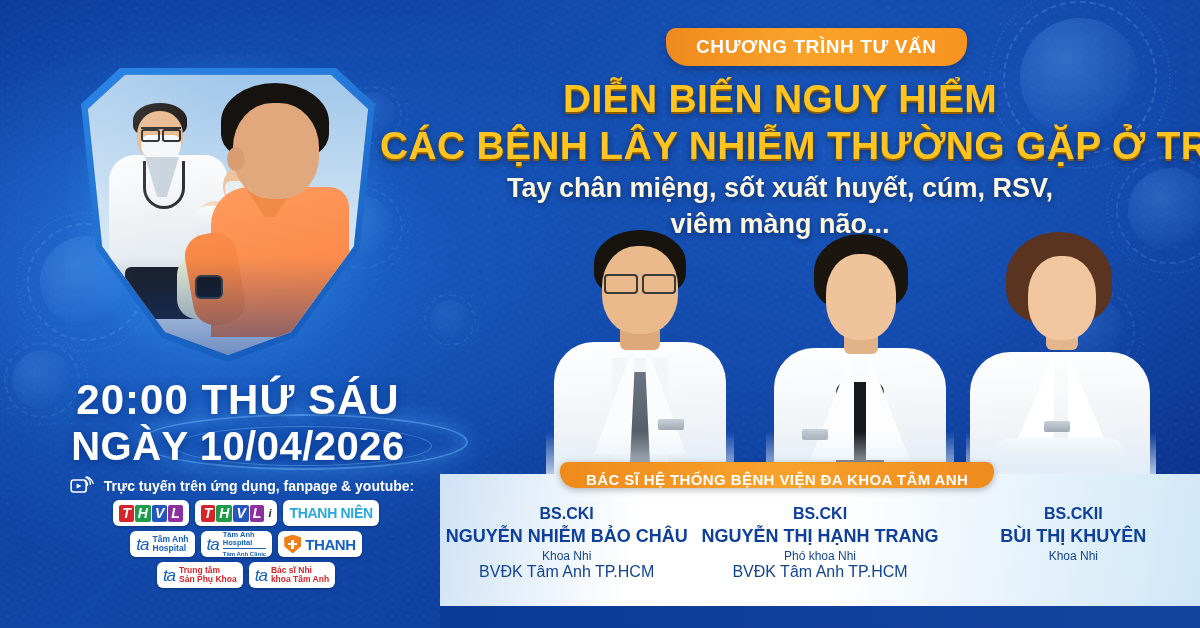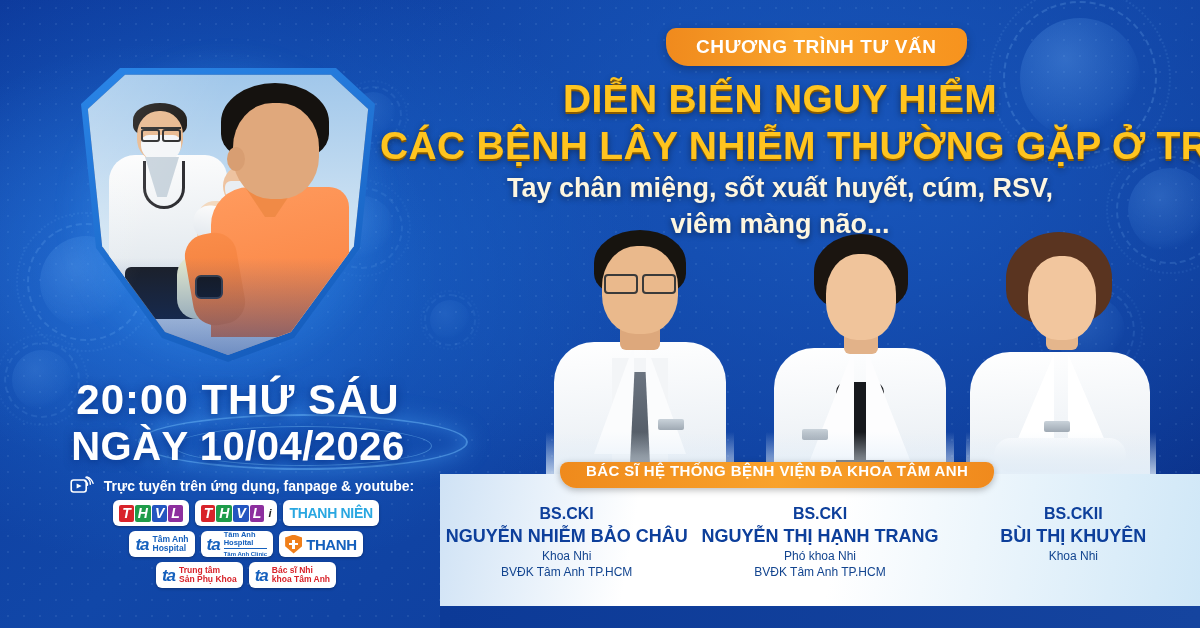--- a/index.html
+++ b/index.html
@@ -163,21 +163,21 @@
   .thvl b{
     display:inline-block; color:#fff; font-size:14px; font-weight:bold;
     padding:1px 3px; border-radius:2px; font-style:italic; line-height:15px;
   }
   .thvl b:nth-child(1){ background:#d8232a; }
   .thvl b:nth-child(2){ background:#1f9c4a; }
   .thvl b:nth-child(3){ background:#2456c0; }
   .thvl b:nth-child(4){ background:#8d2f9e; }
   .thvl-i{ color:#222; font-size:11px; font-weight:bold; font-style:italic; }
   .tn{ color:#29a7e1; font-size:14px; font-weight:bold; letter-spacing:-.3px; }
-  .ta-mark{ color:#1560bd; font-size:17px; font-weight:bold; font-style:italic; line-height:17px; letter-spacing:-1px; }
+  .ta-mark{ color:#1560bd; font-size:17px; font-weight:normal; font-style:italic; line-height:17px; letter-spacing:-1px; }
   .ta-txt{ color:#1560bd; font-size:8.5px; font-weight:bold; line-height:9px; text-align:left; }
   .ta-clinic{ color:#1560bd; font-size:6px; font-weight:bold; border-top:1px solid #1560bd; margin-top:1px; padding-top:1px; }
   .vnvc-shield{
     width:17px; height:19px; background:#f07f1a;
     clip-path:polygon(50% 0,100% 16%,100% 62%,50% 100%,0 62%,0 16%);
     display:flex; align-items:center; justify-content:center;
   }
   .vnvc-cross{ position:relative; width:9px; height:9px; }
   .vnvc-cross::before,.vnvc-cross::after{ content:""; position:absolute; background:#fff; }
   .vnvc-cross::before{ left:3.2px; top:0; width:2.6px; height:9px; }
@@ -189,31 +189,31 @@
   .doc-panel{
     position:absolute; left:440px; top:474px; width:760px; height:132px;
     background:linear-gradient(100deg,#cfe2f5 0%,#ffffff 26%,#ffffff 52%,#cfe7f7 100%);
   }
   .doc-strip{
     position:absolute; left:440px; top:606px; width:760px; height:22px;
     background:linear-gradient(90deg,#0c3a97,#15449f);
   }
   .doc-chip{
     position:absolute; left:560px; top:462px; height:26px; padding:0 26px;
-    display:flex; align-items:flex-start; justify-content:center;
+    display:flex; align-items:flex-end; justify-content:center;
     background:linear-gradient(90deg,#ef8a1c,#f9a22b 50%,#f08a1d);
     border-radius:8px 8px 16px 16px; box-shadow:0 2px 7px rgba(0,0,0,.28);
   }
   .doc-chip span{ color:#fff; font-size:15px; font-weight:bold; letter-spacing:.4px; white-space:nowrap; }
   .doc-cards{ position:absolute; left:440px; top:504px; width:760px; display:flex; }
   .doc-card{ flex:1; text-align:center; }
   .d-deg{ color:#0d3f9b; font-size:16px; font-weight:bold; line-height:20px; }
   .d-name{ color:#0d3f9b; font-size:18px; font-weight:bold; line-height:24px; white-space:nowrap; }
   .d-role{ color:#12448f; font-size:12px; line-height:16px; }
-  .d-hosp{ color:#12448f; font-size:12px; line-height:16px; }
+  .d-hosp{ color:#12448f; font-size:16px; line-height:16px; }
 
   
   .portrait{ position:absolute; bottom:150px; }
   .p-coat{ position:absolute; bottom:0; border-radius:40px 40px 0 0; background:linear-gradient(175deg,#ffffff,#e6ecf2); }
   .p-head{ position:absolute; border-radius:46% 46% 44% 44%; }
   .p-hair{ position:absolute; }
   .p-neck{ position:absolute; border-radius:6px; }
   .p-badge{ position:absolute; width:26px; height:11px; border-radius:2px; background:linear-gradient(180deg,#c9d2da,#9fa9b3); }
 
   

